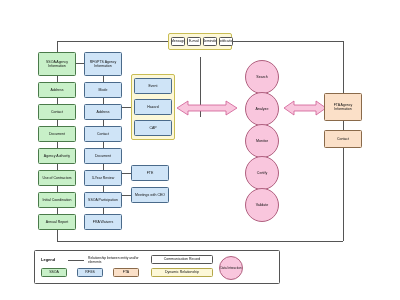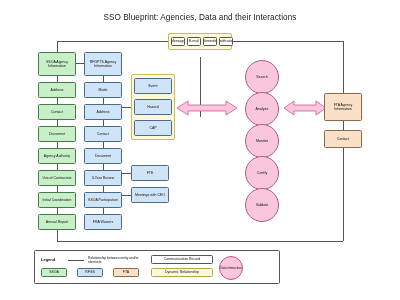--- a/index.html
+++ b/index.html
@@ -77,21 +77,20 @@
   .legend-dash{position:absolute;height:0.8px;background:#555;}
 
   .arrow-wrap{position:absolute;}
   .arrow-wrap svg{display:block;}
 </style>
 </head>
 <body>
 
 <div id="stage">
 
-  <div class="title">SSO Blueprint: Agencies, Data and their Interactions</div>
 
   <div class="line hline" style="left:57px;top:41px;width:111px;"></div>
   <div class="line vline" style="left:57px;top:41px;height:11px;"></div>
 
   <div class="line hline" style="left:232px;top:41px;width:111px;"></div>
   <div class="line vline" style="left:342.5px;top:41px;height:52px;"></div>
 
   <div class="line vline" style="left:200px;top:57px;height:60px;"></div>
 
   <div class="line vline" style="left:57px;top:228px;height:13px;"></div>

